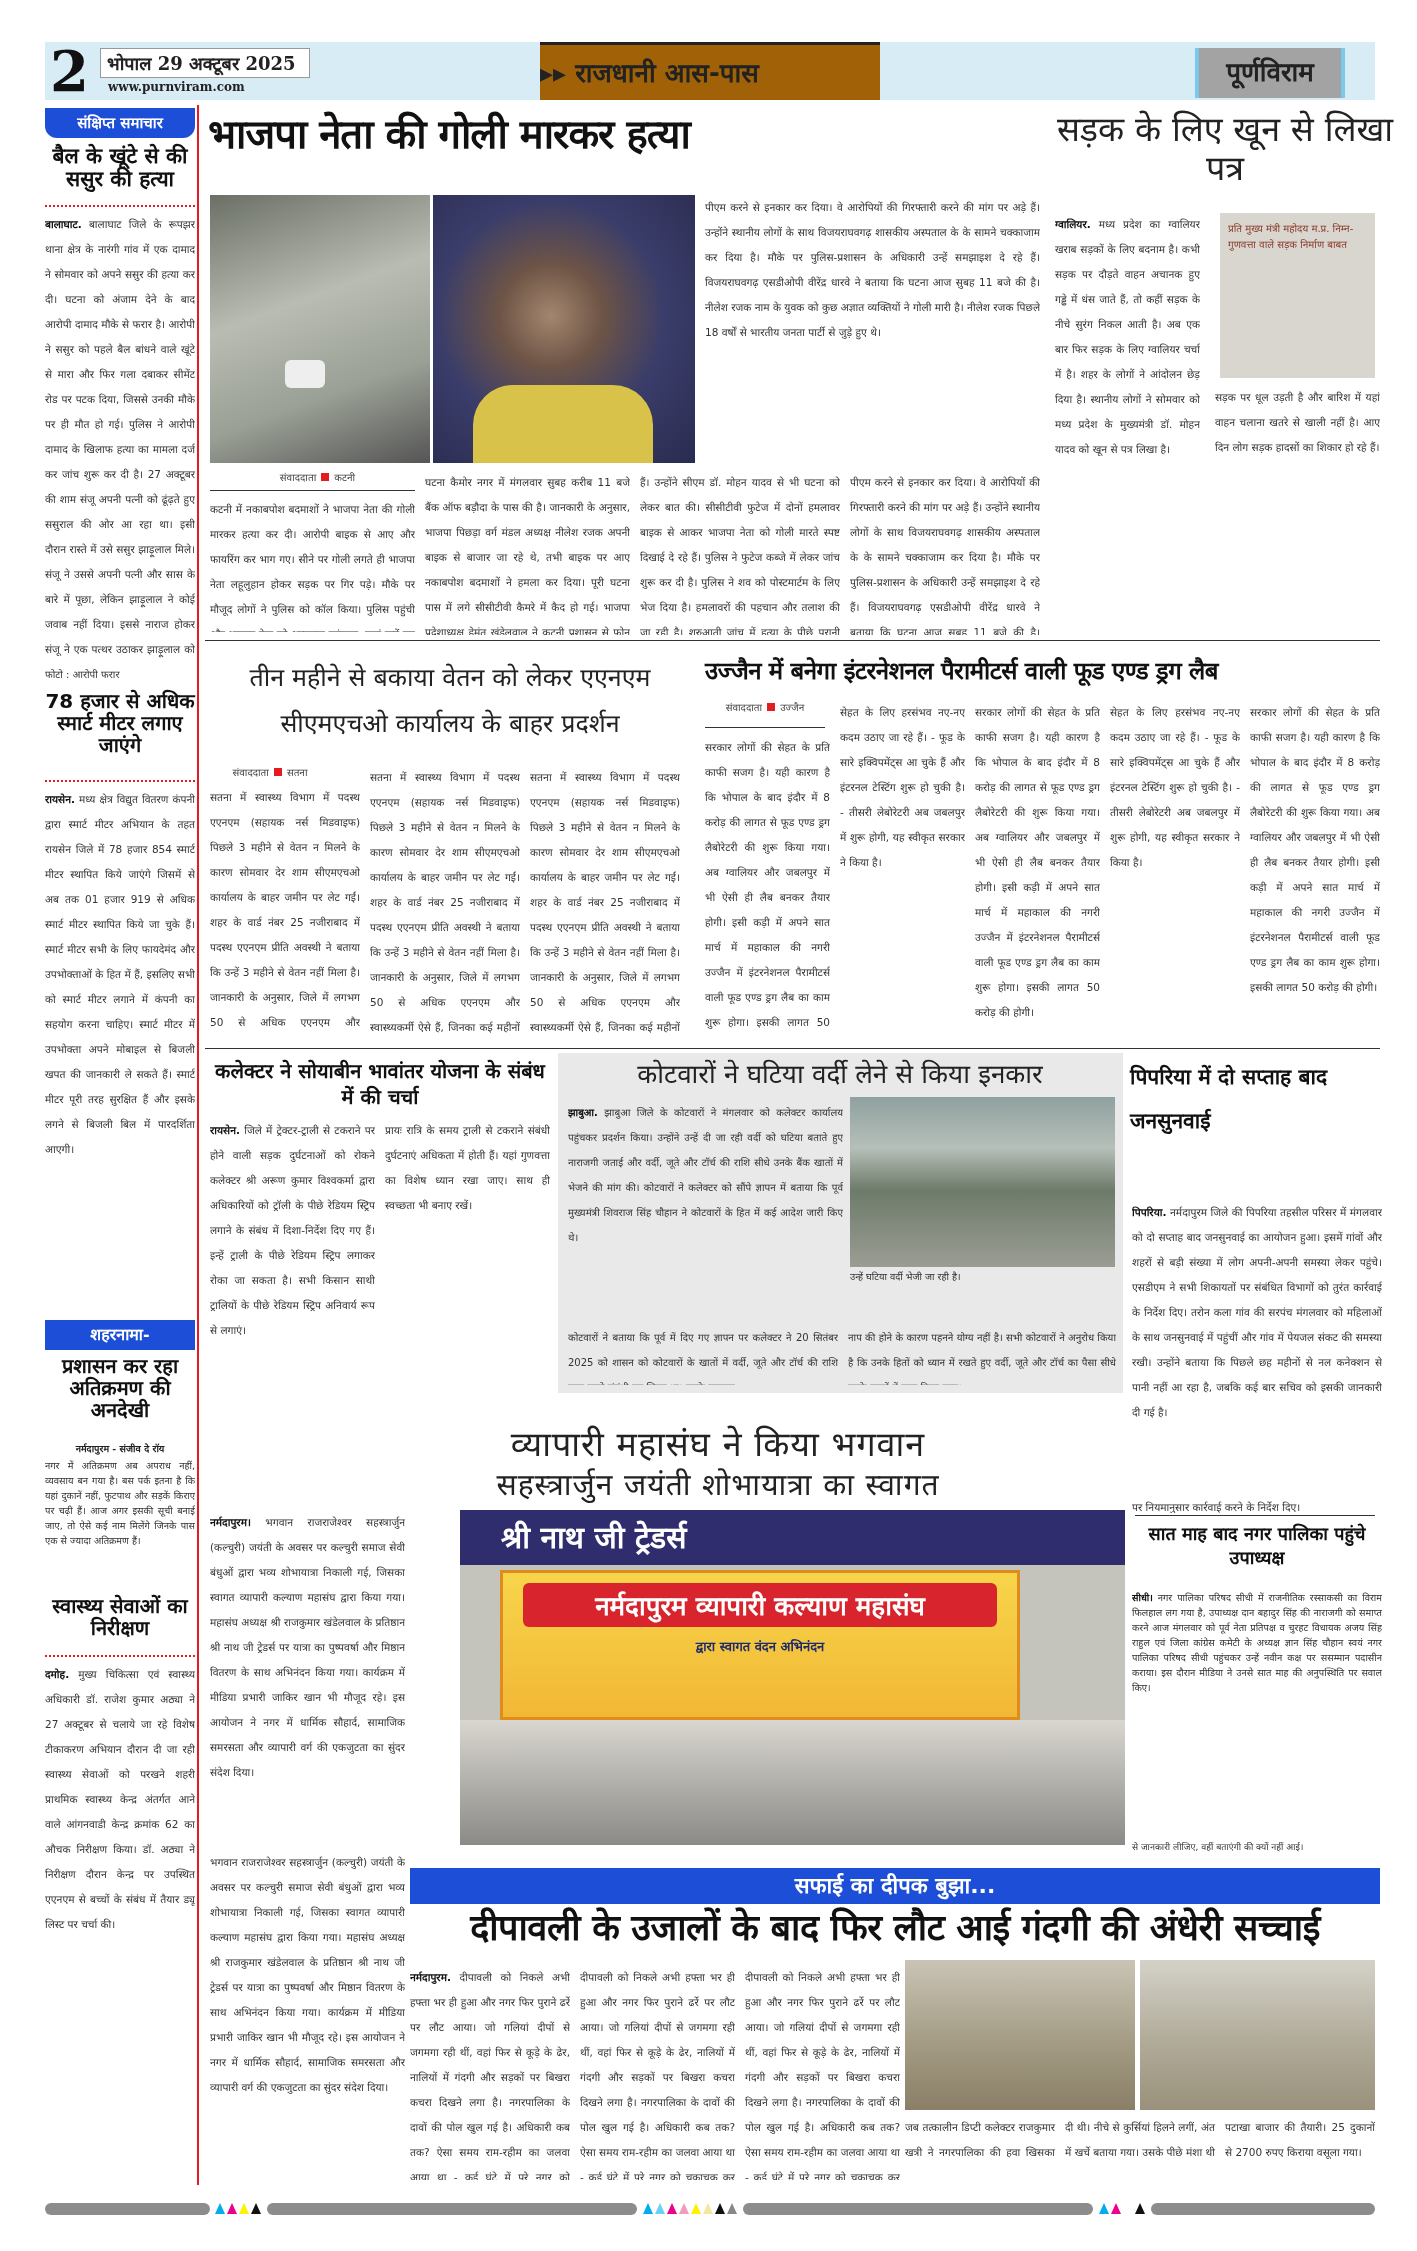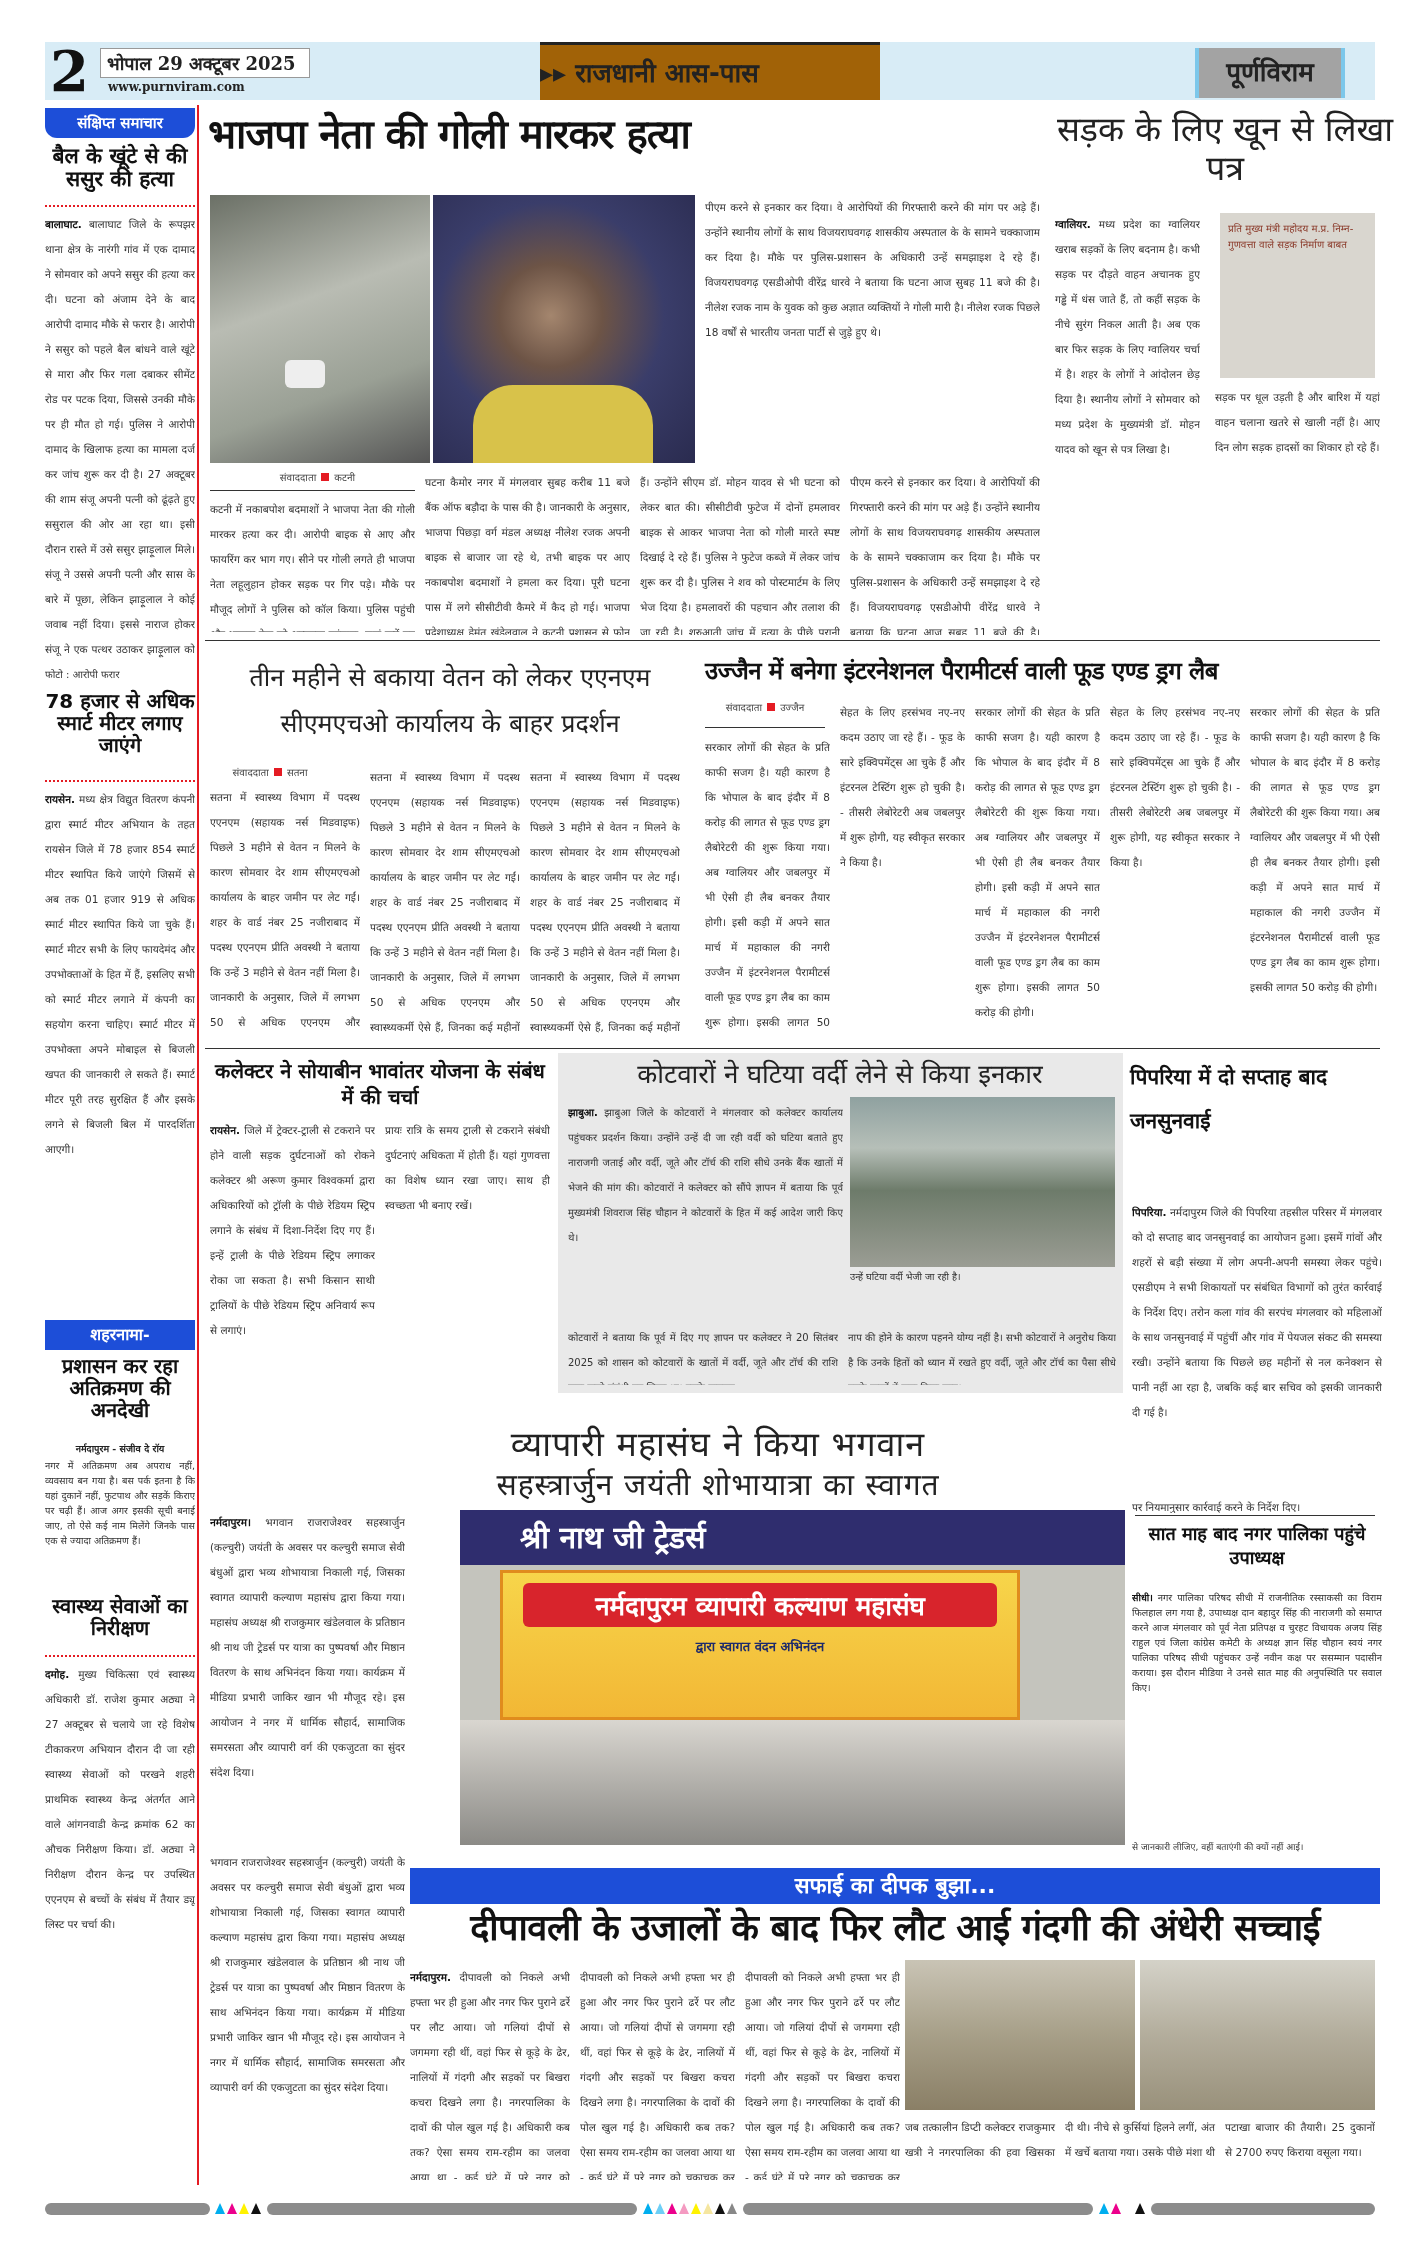--- a/index.html
+++ b/index.html
@@ -151,21 +151,21 @@
 </div>
 <div class="abs" style="left:1132px;top:1840px;width:250px;font-size:9px;color:#333">से जानकारी लीजिए, वहीं बताएंगी की क्यों नहीं आई।</div>
 
 <div class="abs hl-light" style="left:318px;top:1425px;width:800px;font-size:34px;text-align:center;letter-spacing:1px">व्यापारी महासंघ ने किया भगवान</div>
 <div class="abs hl-light" style="left:318px;top:1468px;width:800px;font-size:30px;text-align:center;letter-spacing:1px">सहस्त्रार्जुन जयंती शोभायात्रा का स्वागत</div>
 <div class="abs body-text" style="left:210px;top:1510px;width:195px;height:330px">
   <b>नर्मदापुरम।</b>
   <span>भगवान राजराजेश्वर सहस्त्रार्जुन (कल्चुरी) जयंती के अवसर पर कल्चुरी समाज सेवी बंधुओं द्वारा भव्य शोभायात्रा निकाली गई, जिसका स्वागत व्यापारी कल्याण महासंघ द्वारा किया गया। महासंघ अध्यक्ष श्री राजकुमार खंडेलवाल के प्रतिष्ठान श्री नाथ जी ट्रेडर्स पर यात्रा का पुष्पवर्षा और मिष्ठान वितरण के साथ अभिनंदन किया गया। कार्यक्रम में मीडिया प्रभारी जाकिर खान भी मौजूद रहे। इस आयोजन ने नगर में धार्मिक सौहार्द, सामाजिक समरसता और व्यापारी वर्ग की एकजुटता का सुंदर संदेश दिया।</span>
 </div>
 <div class="abs photo" style="left:460px;top:1510px;width:665px;height:335px;background:#c4c4bd">
-  <div style="position:absolute;left:0;top:0;width:665px;height:55px;background:#2f2d6e;color:#fff;font-size:30px;font-weight:bold;line-height:55px;padding-left:60px">श्री नाथ जी ट्रेडर्स</div>
+  <div style="position:absolute;left:0;top:0;width:665px;height:55px;background:#2f2d6e;color:#fff;font-size:30px;font-weight:bold;line-height:55px;padding-left:41px">श्री नाथ जी ट्रेडर्स</div>
   <div style="position:absolute;left:40px;top:60px;width:520px;height:150px;background:linear-gradient(180deg,#f7d54a,#f2b735);border:3px solid #e08c1d">
     <div style="text-align:center;font-size:26px;font-weight:bold;color:#fff;background:#d8242c;margin:10px 20px;padding:4px;border-radius:6px">नर्मदापुरम व्यापारी कल्याण महासंघ</div>
     <div style="text-align:center;font-size:13px;font-weight:bold;color:#1d2a6b">द्वारा स्वागत वंदन अभिनंदन</div>
   </div>
   <div style="position:absolute;left:0;top:210px;width:665px;height:125px;background:linear-gradient(180deg,#d9d6d0,#8b8a86)"></div>
 </div>
 
 <div class="abs redtag" style="left:410px;top:1868px;width:970px;height:36px;font-size:22px;line-height:36px">सफाई का दीपक बुझा...</div>
 <div class="abs hl" style="left:410px;top:1908px;width:970px;font-size:36px;text-align:center;letter-spacing:-0.5px">दीपावली के उजालों के बाद फिर लौट आई गंदगी की अंधेरी सच्चाई</div>
 <div class="abs body-text" style="left:410px;top:1965px;width:160px;height:215px">

